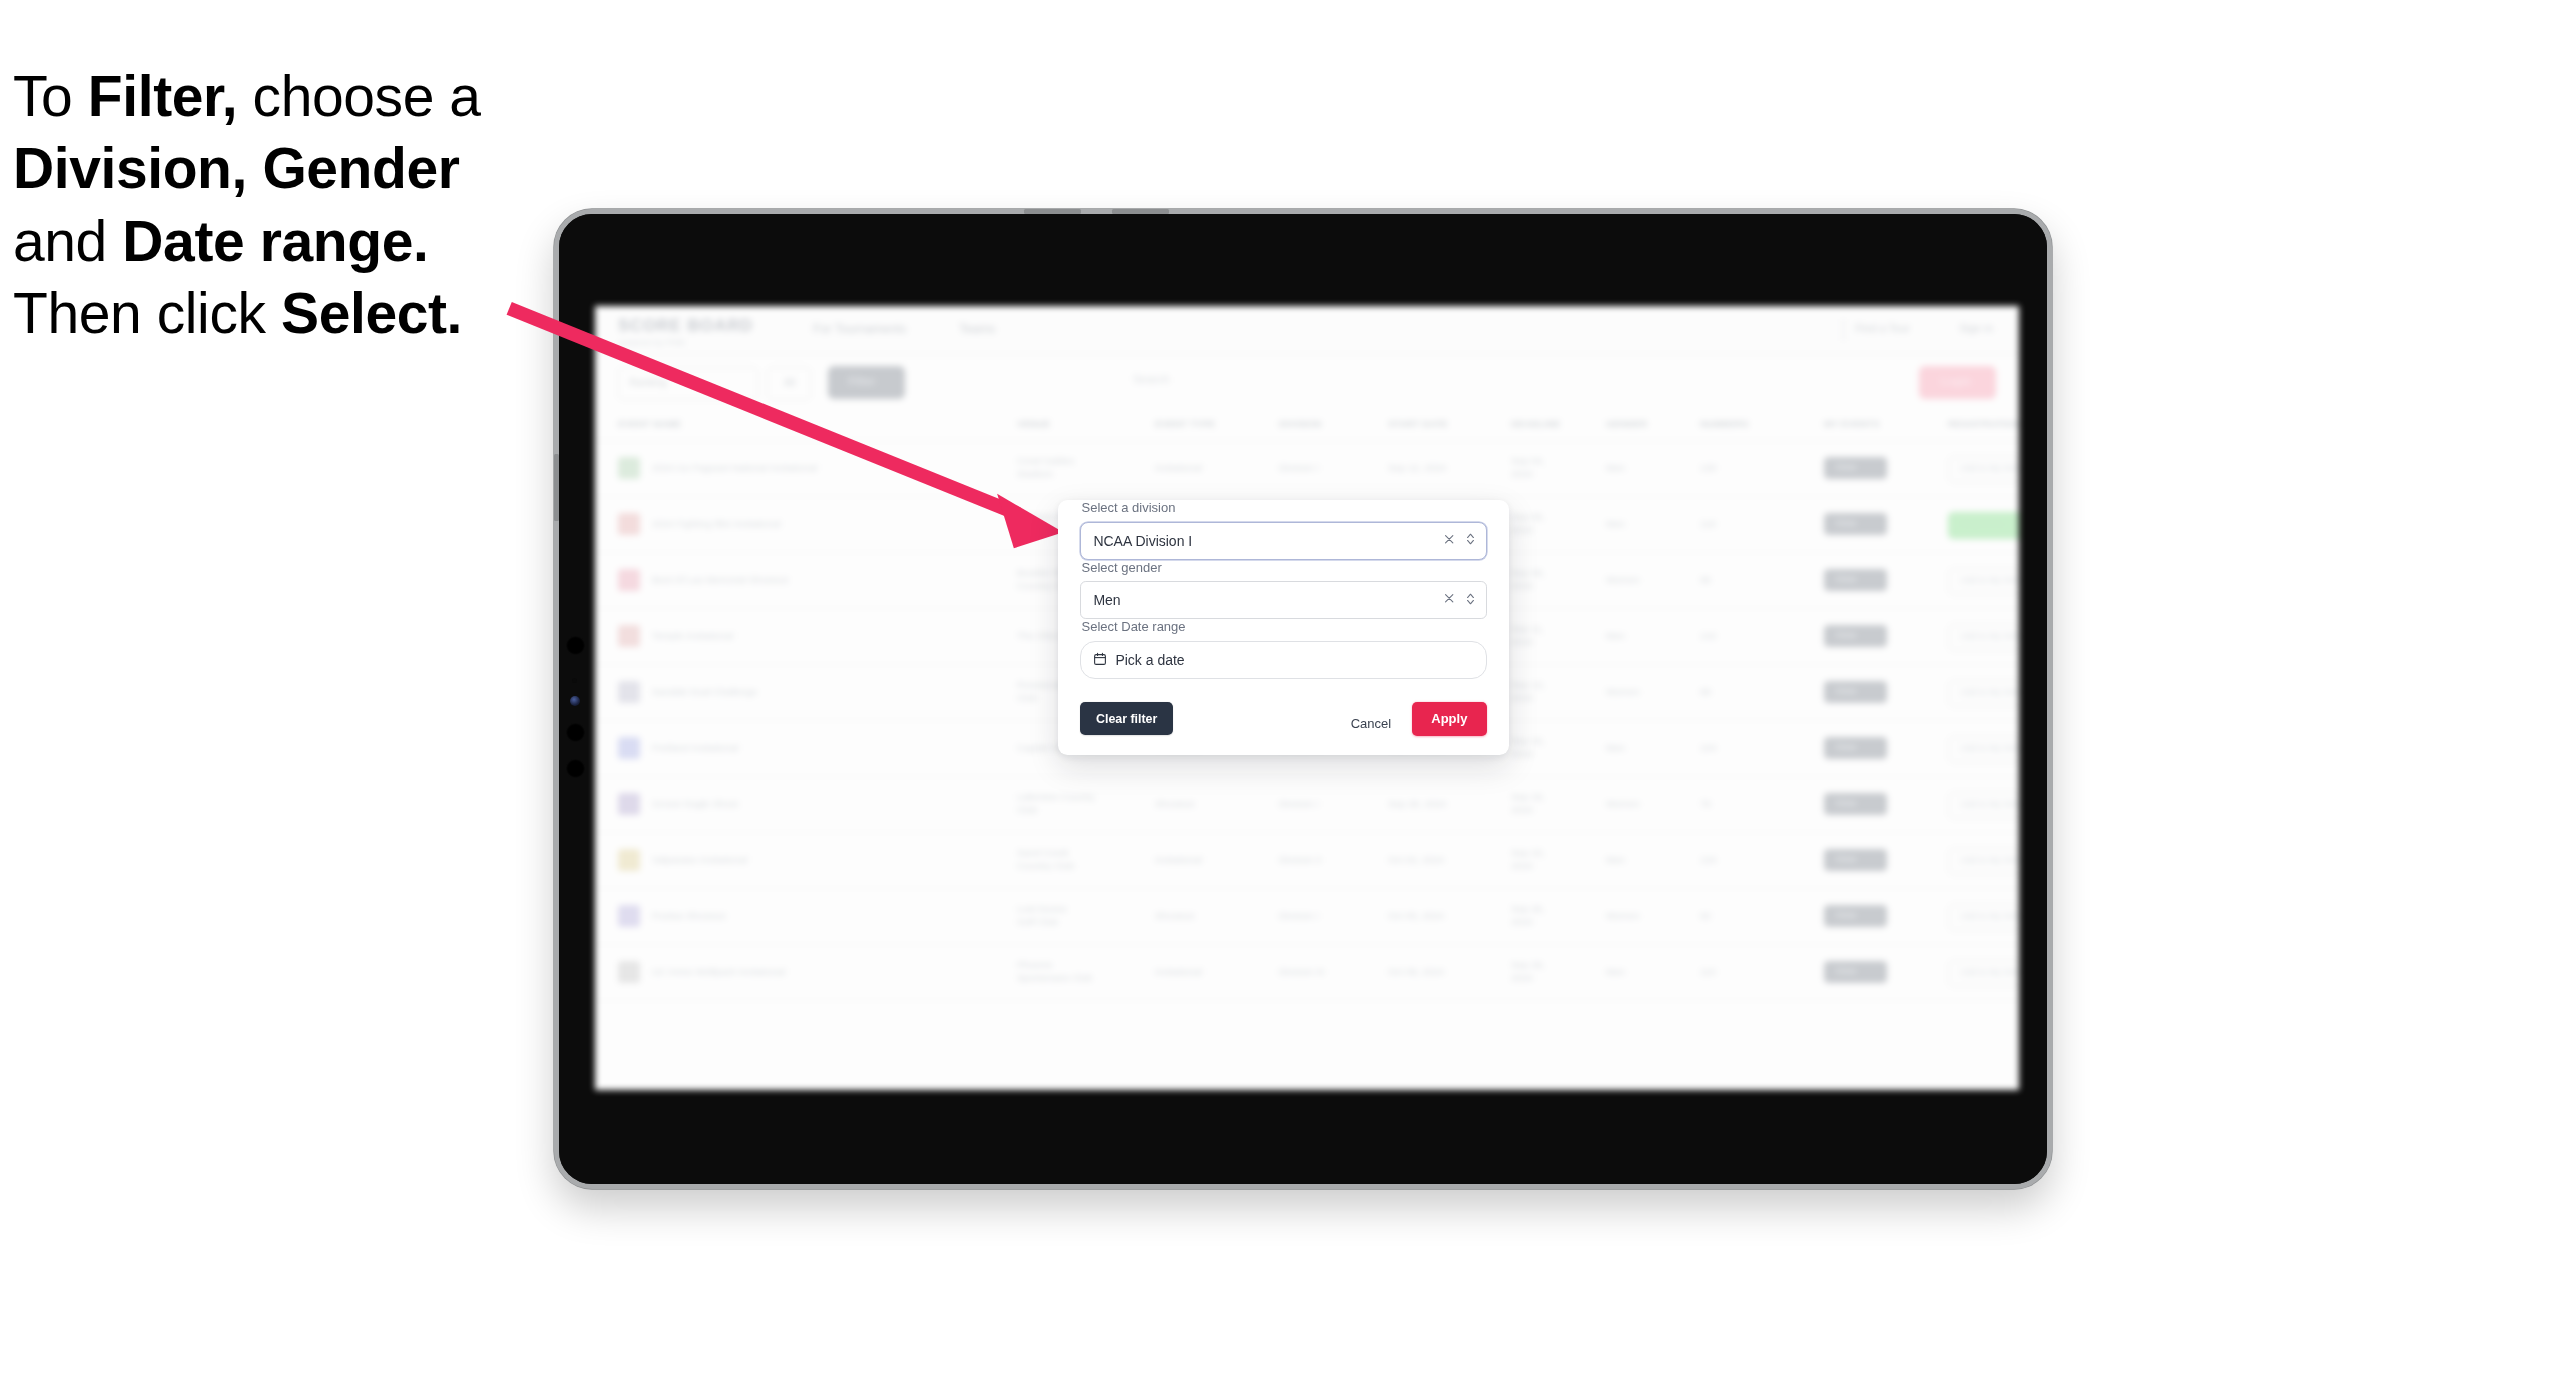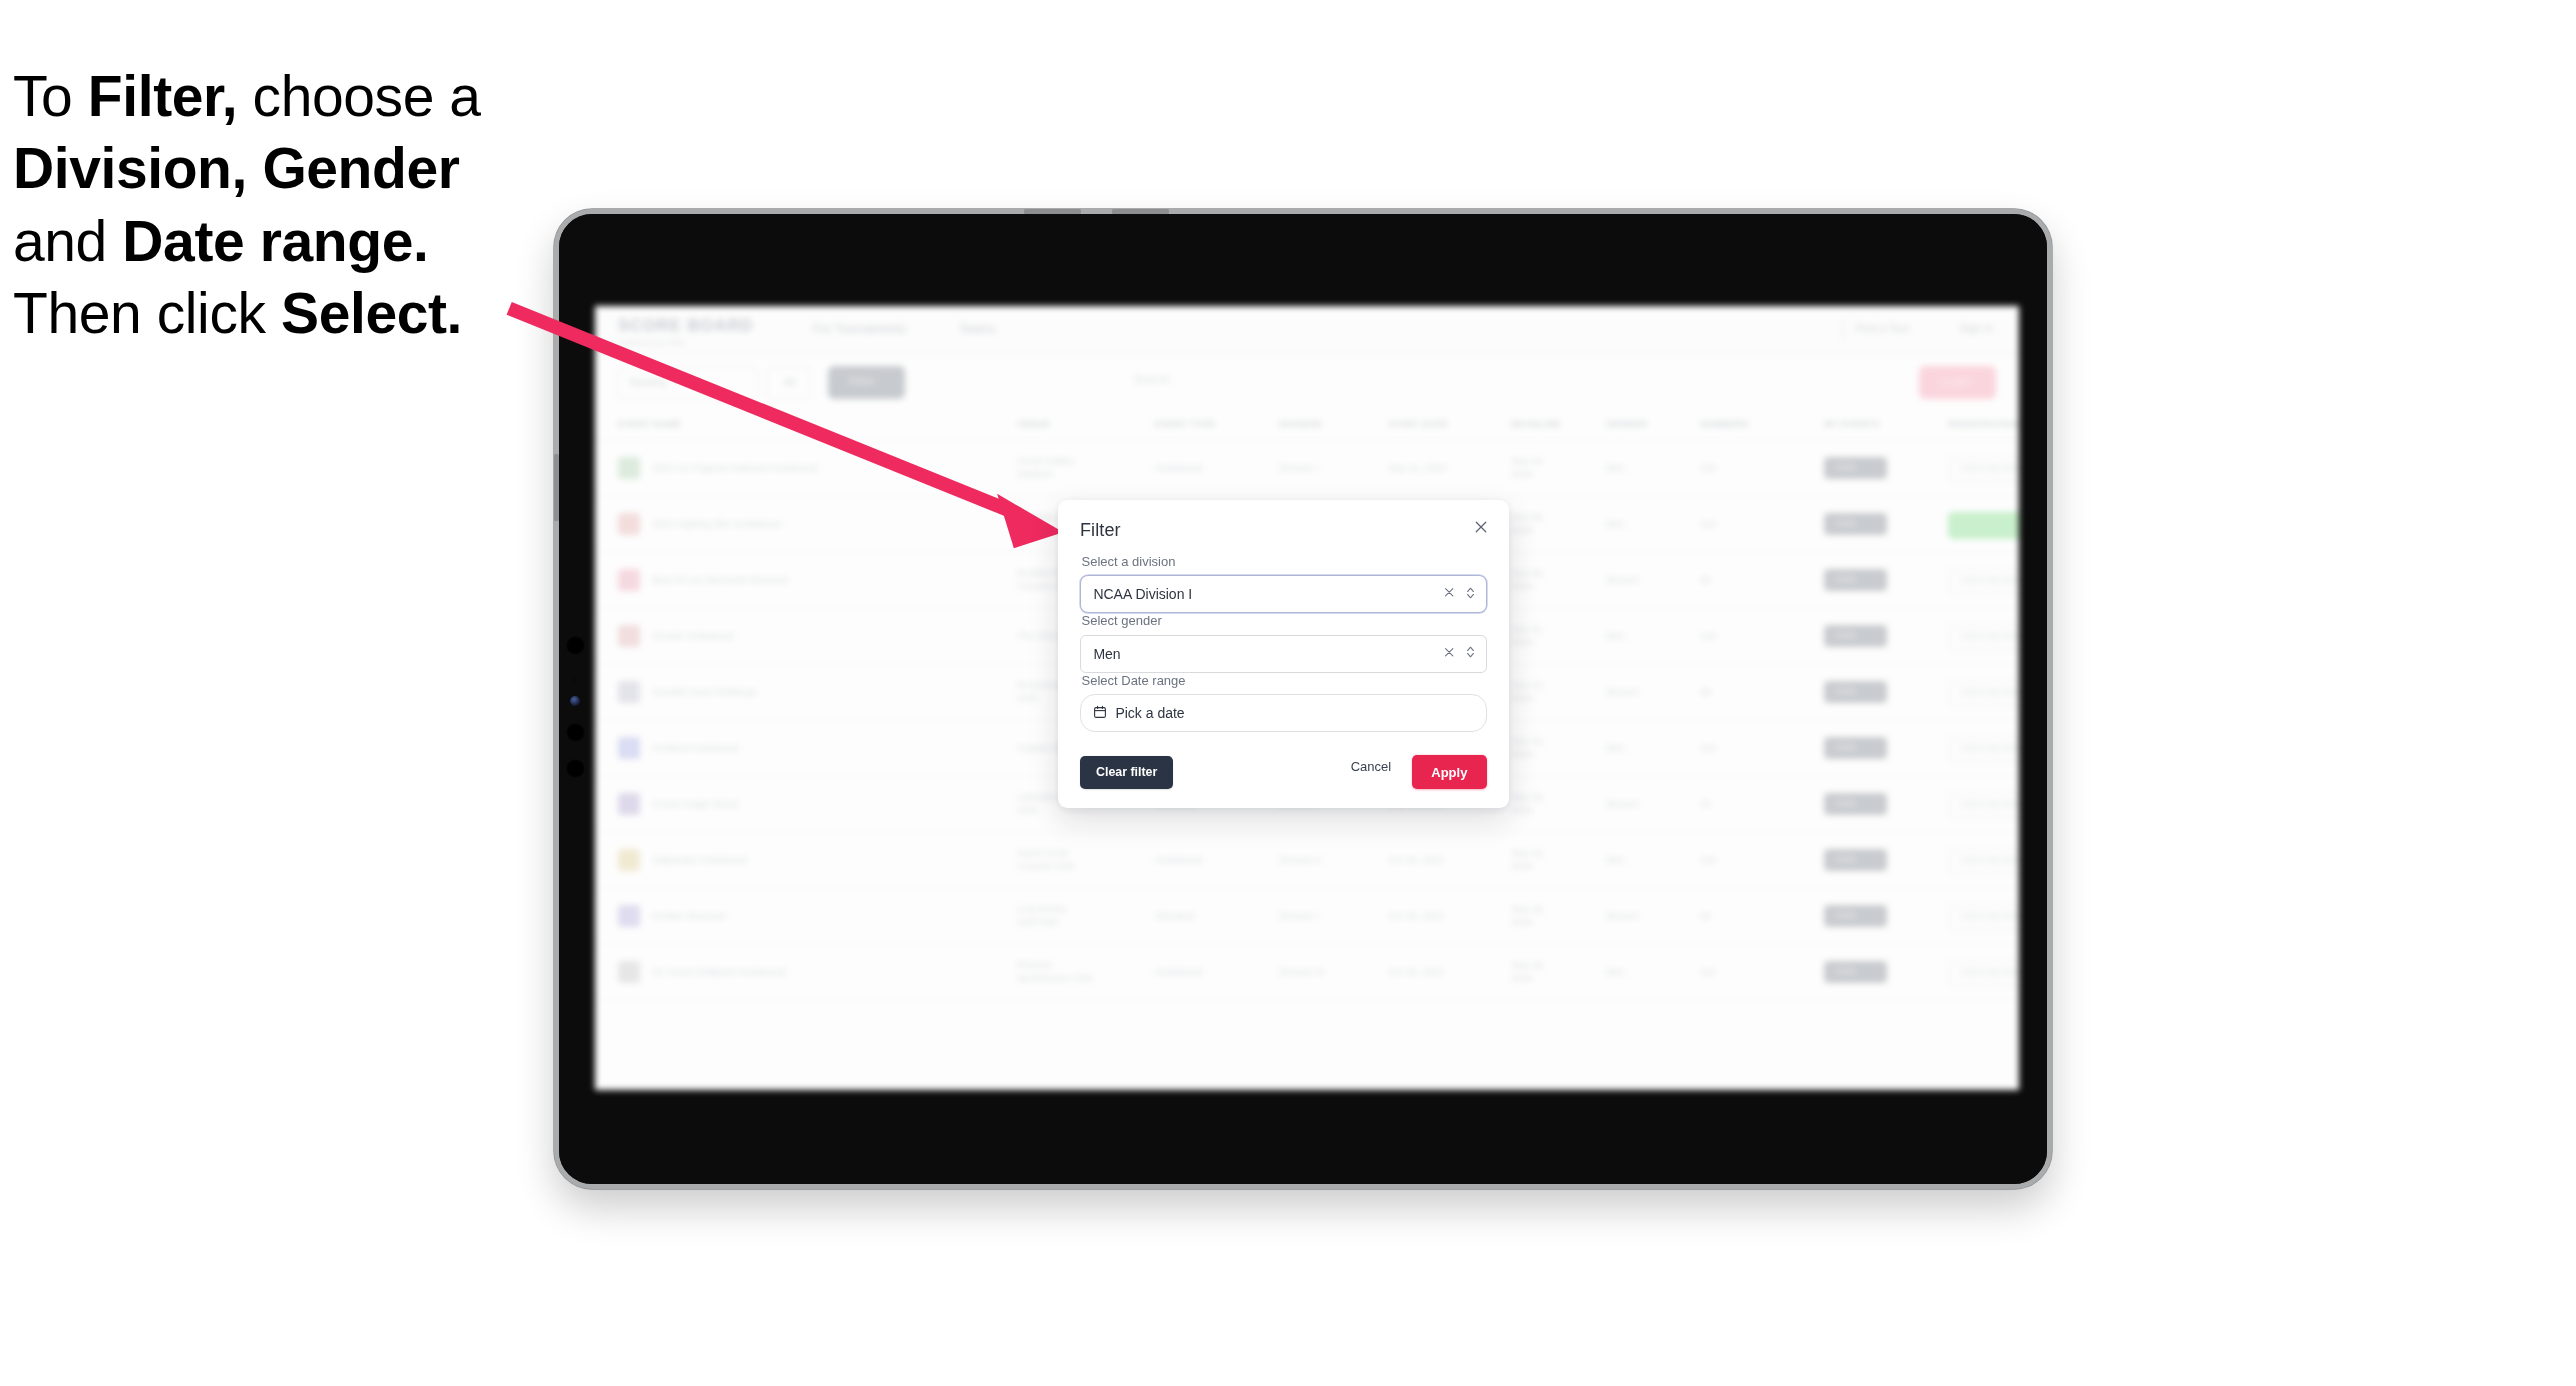--- a/index.html
+++ b/index.html
@@ -383,21 +383,21 @@
     font-size: 12.4px;
     font-weight: 600;
     padding: 9.5px 16px;
     cursor: pointer;
     font-family: inherit;
     box-shadow: 0 0.7px 1.5px rgba(0,0,0,0.12);
   }
   .foot-right {
     margin-left: auto;
     display: flex;
-    align-items: flex-start;
+    align-items: flex-end;
     gap: 19px;
   }
   .btn-cancel {
     background: transparent;
     border: none;
     color: #3a4250;
     font-size: 13px;
     cursor: pointer;
     font-family: inherit;
     padding: 4.4px 1.5px;
@@ -670,28 +670,20 @@
           </div>
       </div>
 
     </div>
   </div>
 </div>
 
 <div class="modal-wrap">
   <div class="modal">
 
-    <div class="modal-head">
-      <div class="modal-title">Filter</div>
-      <div class="modal-close">
-        <svg width="16" height="16" viewBox="0 0 22 22" fill="none" aria-hidden="true">
-          <path d="M4.5 4.5 L17.5 17.5 M17.5 4.5 L4.5 17.5" stroke="#5b6270" stroke-width="1.7" stroke-linecap="round"></path>
-        </svg>
-      </div>
-    </div>
 
     <div class="modal-body">
 
       <div class="field-label">Select a division</div>
       <div class="select-box focused">
         <span class="select-value">NCAA Division I</span>
         <span class="select-icons">
           <span>
             <svg width="12.4" height="12.4" viewBox="0 0 17 17" fill="none" aria-hidden="true">
               <path d="M3.5 3.5 L13.5 13.5 M13.5 3.5 L3.5 13.5" stroke="#6b7280" stroke-width="1.5" stroke-linecap="round"></path>

